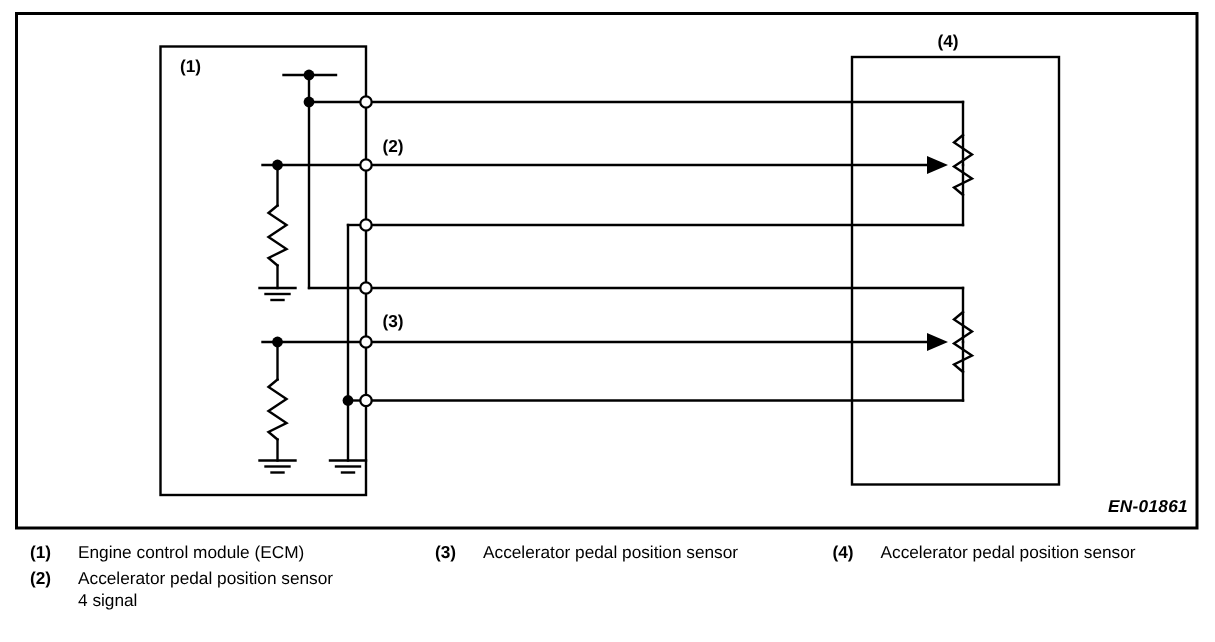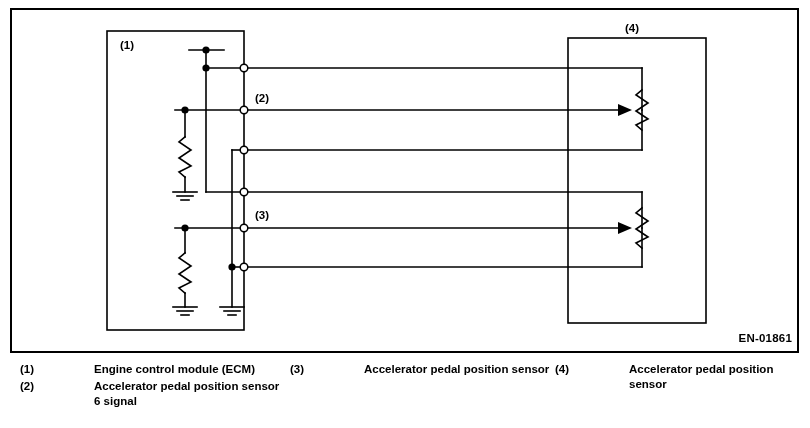--- a/index.html
+++ b/index.html
@@ -15,34 +15,34 @@
 
   .ref-num{
     position:absolute;font-family:"Liberation Sans",sans-serif;
     font-size:11.5px;font-weight:bold;color:#000;white-space:nowrap;
     letter-spacing:0px;
   }
 
   #partcode{
     position:absolute;right:18px;top:332px;
     font-family:"Liberation Sans",sans-serif;font-size:11.5px;
-    font-weight:bold;color:#000;letter-spacing:.2px;
+    font-weight:bold;color:#000;letter-spacing:.2px;font-style:italic;
   }
 
   #legend{
     position:absolute;left:10px;top:362px;width:790px;height:62px;
   }
   .legend-col{position:absolute;top:0;}
   .legend-row{display:flex;align-items:flex-start;margin-bottom:2px;}
   .legend-key{
     width:32px;flex:none;font-size:11.5px;font-weight:bold;
     line-height:15px;color:#000;
   }
   .legend-text{
-    font-size:11.5px;line-height:15px;color:#000;font-weight:bold;margin-left:42px;
+    font-size:11.5px;line-height:15px;color:#000;font-weight:normal;
   }
   .legend-text .cont{display:block;}
 </style>
 </head>
 <body>
 
 <div id="root">
 
   <div id="diagram-frame"></div>
 
@@ -136,21 +136,21 @@
       <div class="legend-row">
         <div class="legend-key">(1)</div>
         <div class="legend-text">
           <span>Engine control module (ECM)</span>
         </div>
       </div>
       <div class="legend-row">
         <div class="legend-key">(2)</div>
         <div class="legend-text">
           <span>Accelerator pedal position sensor</span>
-          <span class="cont">6 signal</span>
+          <span class="cont">4 signal</span>
         </div>
       </div>
     </div>
 
     <div class="legend-col" style="left:280px;width:265px;">
       <div class="legend-row">
         <div class="legend-key">(3)</div>
         <div class="legend-text">
           <span>Accelerator pedal position sensor</span>
         </div>

